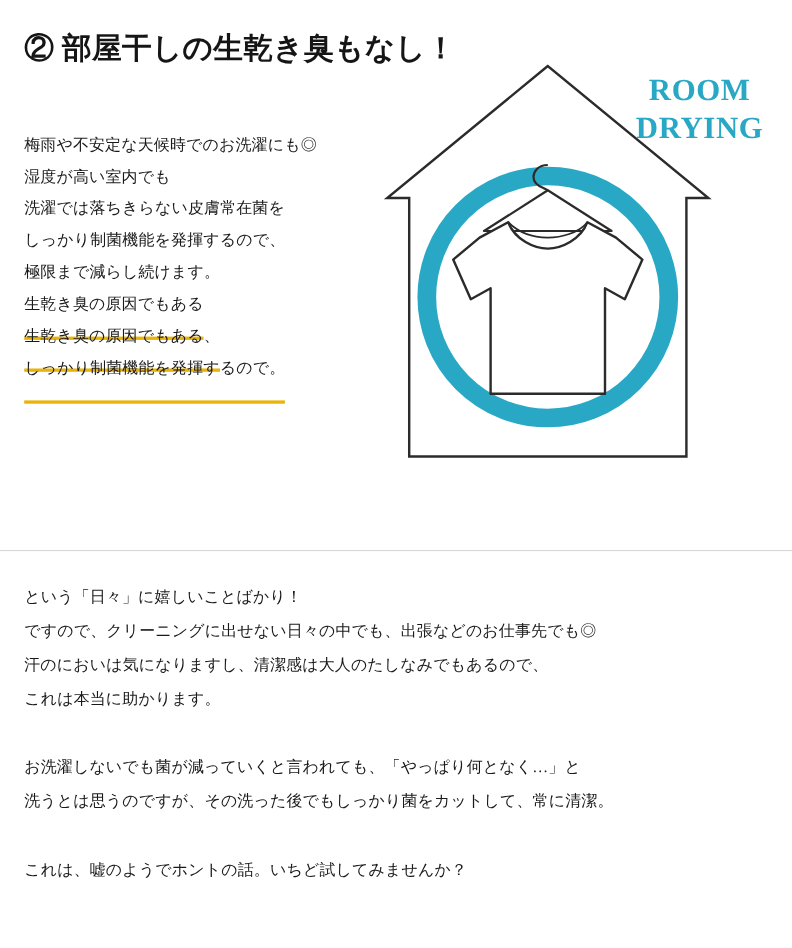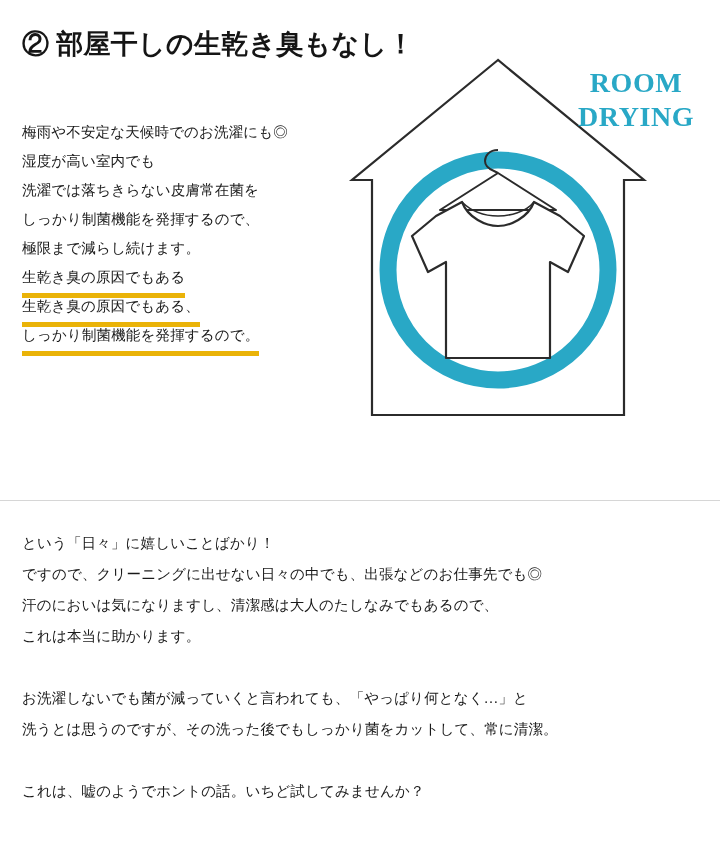--- a/index.html
+++ b/index.html
@@ -44,22 +44,22 @@
     font-size: 14.5px;
     line-height: 29px;
     color: #191919;
     letter-spacing: 0.01em;
   }
   .body-copy .line {
     white-space: nowrap;
   }
   .body-copy .line.underline {
     display: inline-block;
-    border-bottom: 5px solid #eab308;
-    padding-bottom: 2px;
+    border-bottom: 3px solid #eab308;
+    padding-bottom: 15px;
     line-height: 27px;
     text-align: right;
   }
   .body-copy .lineblock {
     height: 29px;
   }
 
   
   .illustration {
     position: absolute;

